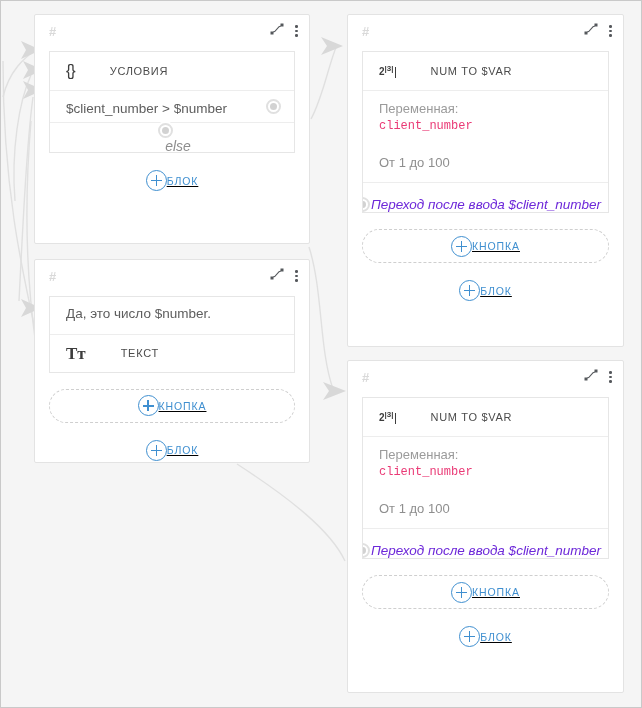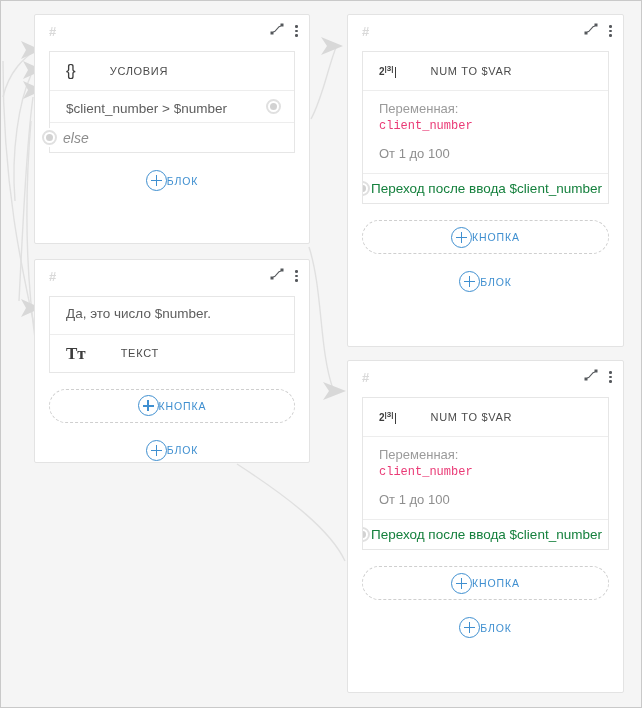--- a/index.html
+++ b/index.html
@@ -90,31 +90,31 @@
   }
   .var-row{
     padding:9px 16px 11px 16px;
     font-size:13px;color:#9b9b9b;line-height:1.35;
   }
   .var-name{
     font-family:"Liberation Mono", monospace;
     color:#ea3a76;font-size:12px;
     display:block;margin-top:0px;
   }
-  .var-range{margin-top:11px;color:#8e8e8e;font-size:13px;}
+  .var-range{margin-top:20px;color:#8e8e8e;font-size:13px;}
   .else-row{
     height:30px;display:flex;align-items:center;
     padding-left:12px;
-    font-size:14px;color:#8d8d8d;font-style:italic;
+    font-size:14px;color:#8d8d8d;font-style:italic;flex-direction:column;
   }
   .trans-row{
-    height:30px;display:flex;align-items:center;
+    height:30px;display:flex;align-items:flex-end;
     overflow:hidden;white-space:nowrap;
     padding-left:12px;
-    font-size:13.5px;color:#15803d;
+    font-size:13.5px;color:#6d28d9;font-style:italic;
   }
   .trans-row .txt{margin-left:-5px;}
 
   
   .radio{
     width:15px;height:15px;border-radius:50%;
     border:2px solid #e0e0e0;background:#fff;
     box-sizing:border-box;
     display:flex;align-items:center;justify-content:center;
     flex:0 0 auto;
@@ -124,20 +124,21 @@
   .radio-left{
     position:relative;z-index:3;
     margin-left:-20px;margin-right:6px;
     box-shadow:0 0 0 2px #fff;
   }
 
   
   .add-btn{
     display:flex;align-items:center;justify-content:center;gap:0;
     cursor:pointer;
+    text-decoration:underline;
   }
   .add-plain{margin:17px 0 13px 0;}
   .add-pill{
     margin:16px 14px 0 14px;height:34px;
     border:1px dashed #cfcfcf;border-radius:18px;
     box-sizing:border-box;
     justify-content:center;
   }
   .plus{
     width:19px;height:19px;border-radius:50%;

